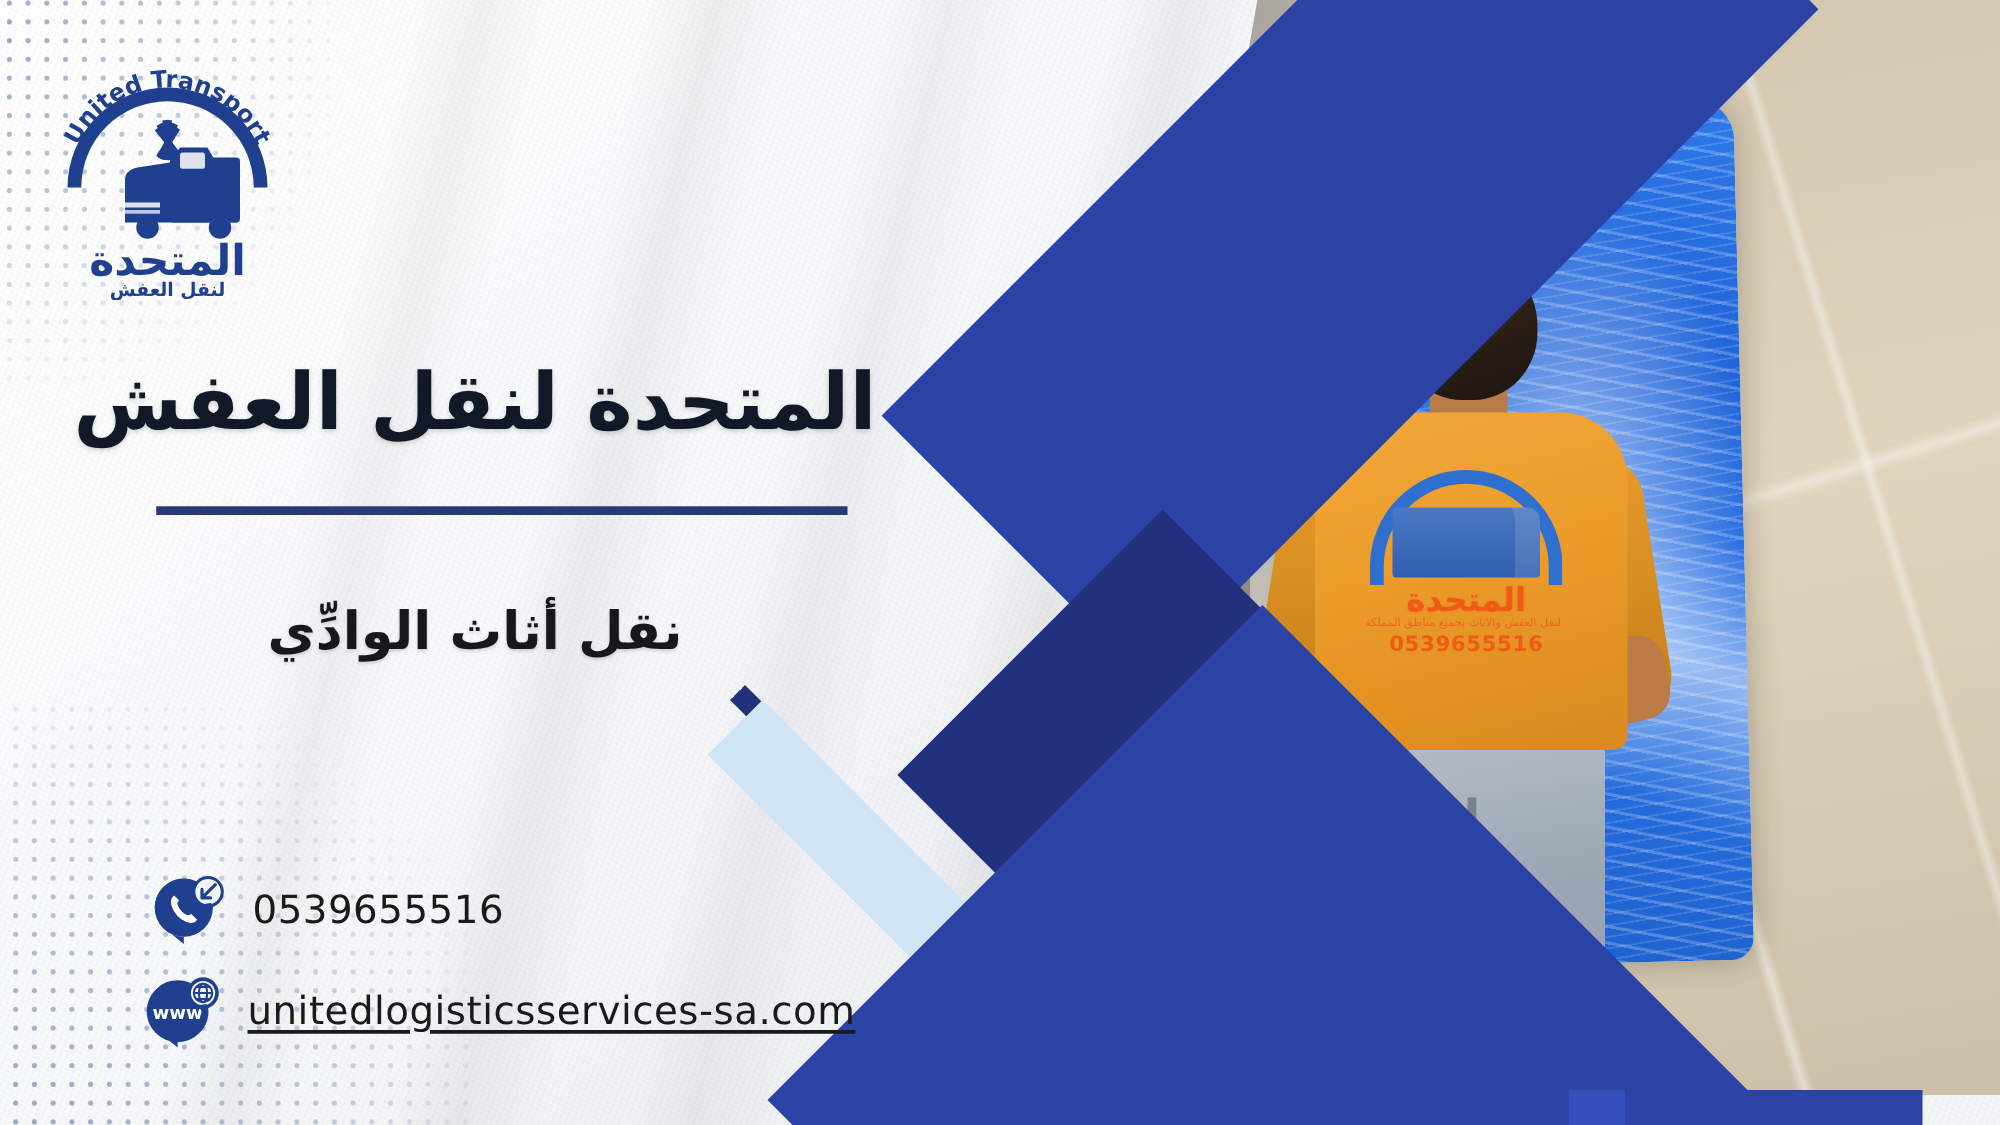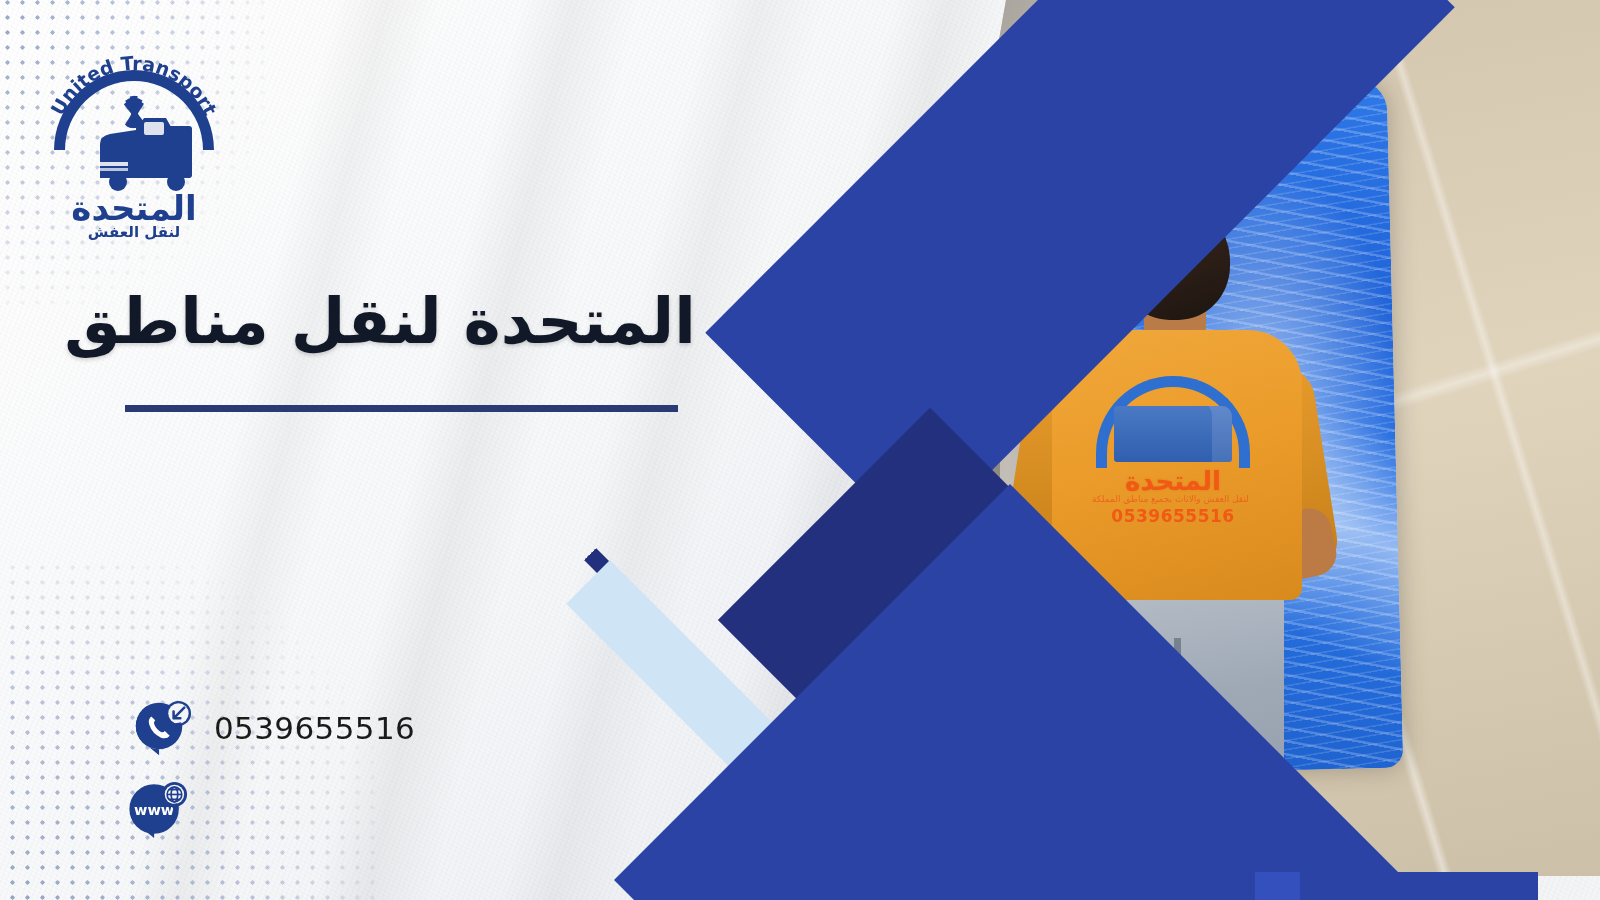--- a/index.html
+++ b/index.html
@@ -262,21 +262,21 @@
     position:absolute; left:0; top:480px; width:760px;
     text-align:center; direction:rtl;
     font-size:42px; font-weight:700; color:#18181b;
     text-shadow:0 2px 3px rgba(0,0,0,.16);
   }
 
   
   .contact { position:absolute; display:flex; align-items:center; gap:22px; }
   .contact.phone { left:118px; top:697px; }
   .contact.web   { left:114px; top:778px; }
-  .c-icon { width:62px; height:62px; flex:0 0 62px;margin-left:12px; }
+  .c-icon { width:62px; height:62px; flex:0 0 62px; }
   .c-icon svg { width:100%; height:100%; display:block; }
   .c-text {
     font-size:31px; color:#1a1a1a; letter-spacing:.4px;
     font-family:"DejaVu Sans","Liberation Sans",sans-serif;
   }
   .c-text.link { text-decoration:underline; text-underline-offset:5px; }
 </style>
 </head>
 <body>
 
@@ -350,22 +350,23 @@
         <circle cx="136" cy="142" r="9"></circle>
         <rect x="58" y="122" width="30" height="4" fill="#ffffff" opacity=".85"></rect>
         <rect x="58" y="128" width="30" height="3" fill="#ffffff" opacity=".7"></rect>
         <rect x="104" y="82" width="20" height="13" rx="2" fill="#ffffff" opacity=".85"></rect>
       </g>
       <text x="94" y="180" text-anchor="middle" fill="#1f3f8f" font-size="34" font-weight="700" direction="rtl" font-family="DejaVu Sans, Liberation Sans, sans-serif">المتحدة</text>
       <text x="94" y="197" text-anchor="middle" fill="#1f3f8f" font-size="15" font-weight="700" direction="rtl" font-family="DejaVu Sans, Liberation Sans, sans-serif">لنقل العفش</text>
     </svg>
   </div>
 
-  <div class="headline">المتحدة لنقل مناطق</div>
+  <div class="headline">المتحدة لنقل العفش</div>
   <div class="rule"></div>
+  <div class="subhead">نقل أثاث الوادِّي</div>
 
   <div class="contact phone">
     <span class="c-icon">
       <svg viewBox="0 0 64 64" xmlns="http://www.w3.org/2000/svg" aria-hidden="true">
         <path d="M30 6 A24 24 0 1 0 30 54 L30 60 L14 47 A24 24 0 0 1 30 6 Z" fill="#1f3f8f"></path>
         <circle cx="30" cy="30" r="24" fill="#1f3f8f"></circle>
         <path d="M22 20 q-4 3 -2 9 q3 9 12 13 q6 2 9 -2 l-5 -5 q-2 2 -4 1 q-5 -3 -7 -8 q-1 -2 1 -4 Z" fill="#ffffff"></path>
         <circle cx="50" cy="17" r="13" fill="#1f3f8f"></circle>
         <circle cx="50" cy="17" r="10.5" fill="#f4f5f7"></circle>
         <path d="M56 11 L45 22 M45 22 L45 15 M45 22 L52 22" stroke="#1f3f8f" stroke-width="2.6" fill="none" stroke-linecap="round"></path>
@@ -387,15 +388,16 @@
         <g stroke="#1f3f8f" stroke-width="1.7" fill="none">
           <circle cx="50" cy="17" r="7.6"></circle>
           <ellipse cx="50" cy="17" rx="3.4" ry="7.6"></ellipse>
           <line x1="42.4" y1="17" x2="57.6" y2="17"></line>
           <line x1="44" y1="12" x2="56" y2="12"></line>
           <line x1="44" y1="22" x2="56" y2="22"></line>
         </g>
         <path d="M53 26 L50 34 L46 27 Z" fill="#1f3f8f"></path>
       </svg>
     </span>
+    <span class="c-text link">unitedlogisticsservices-sa.com</span>
   </div>
 
 </div>
 
 </body></html>

